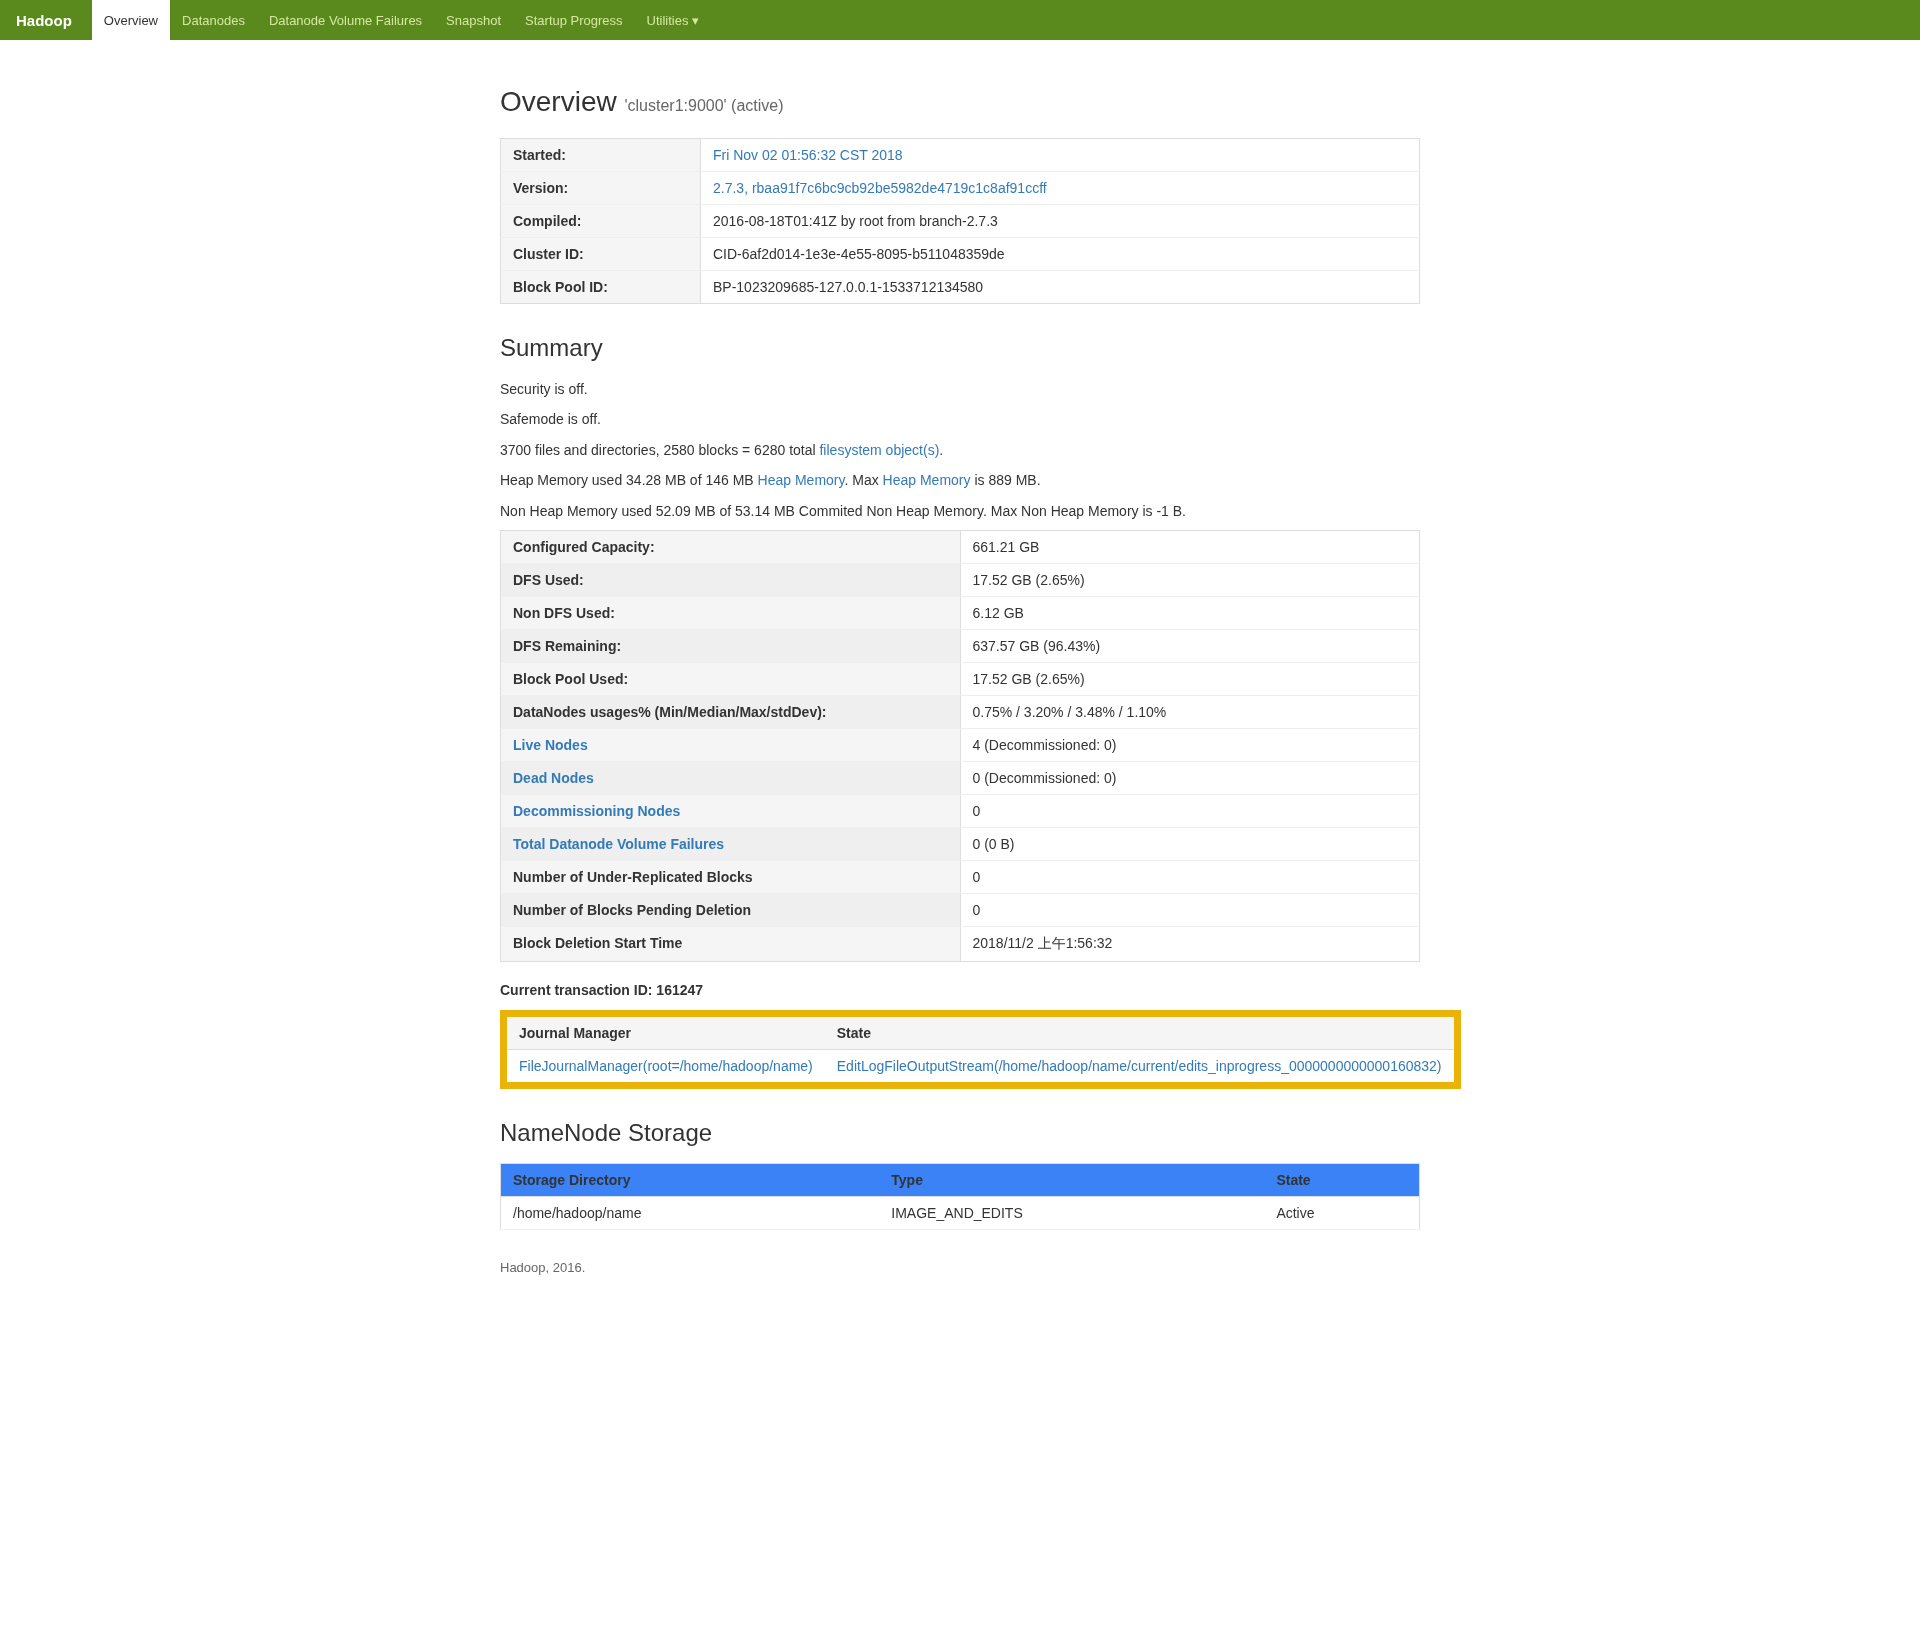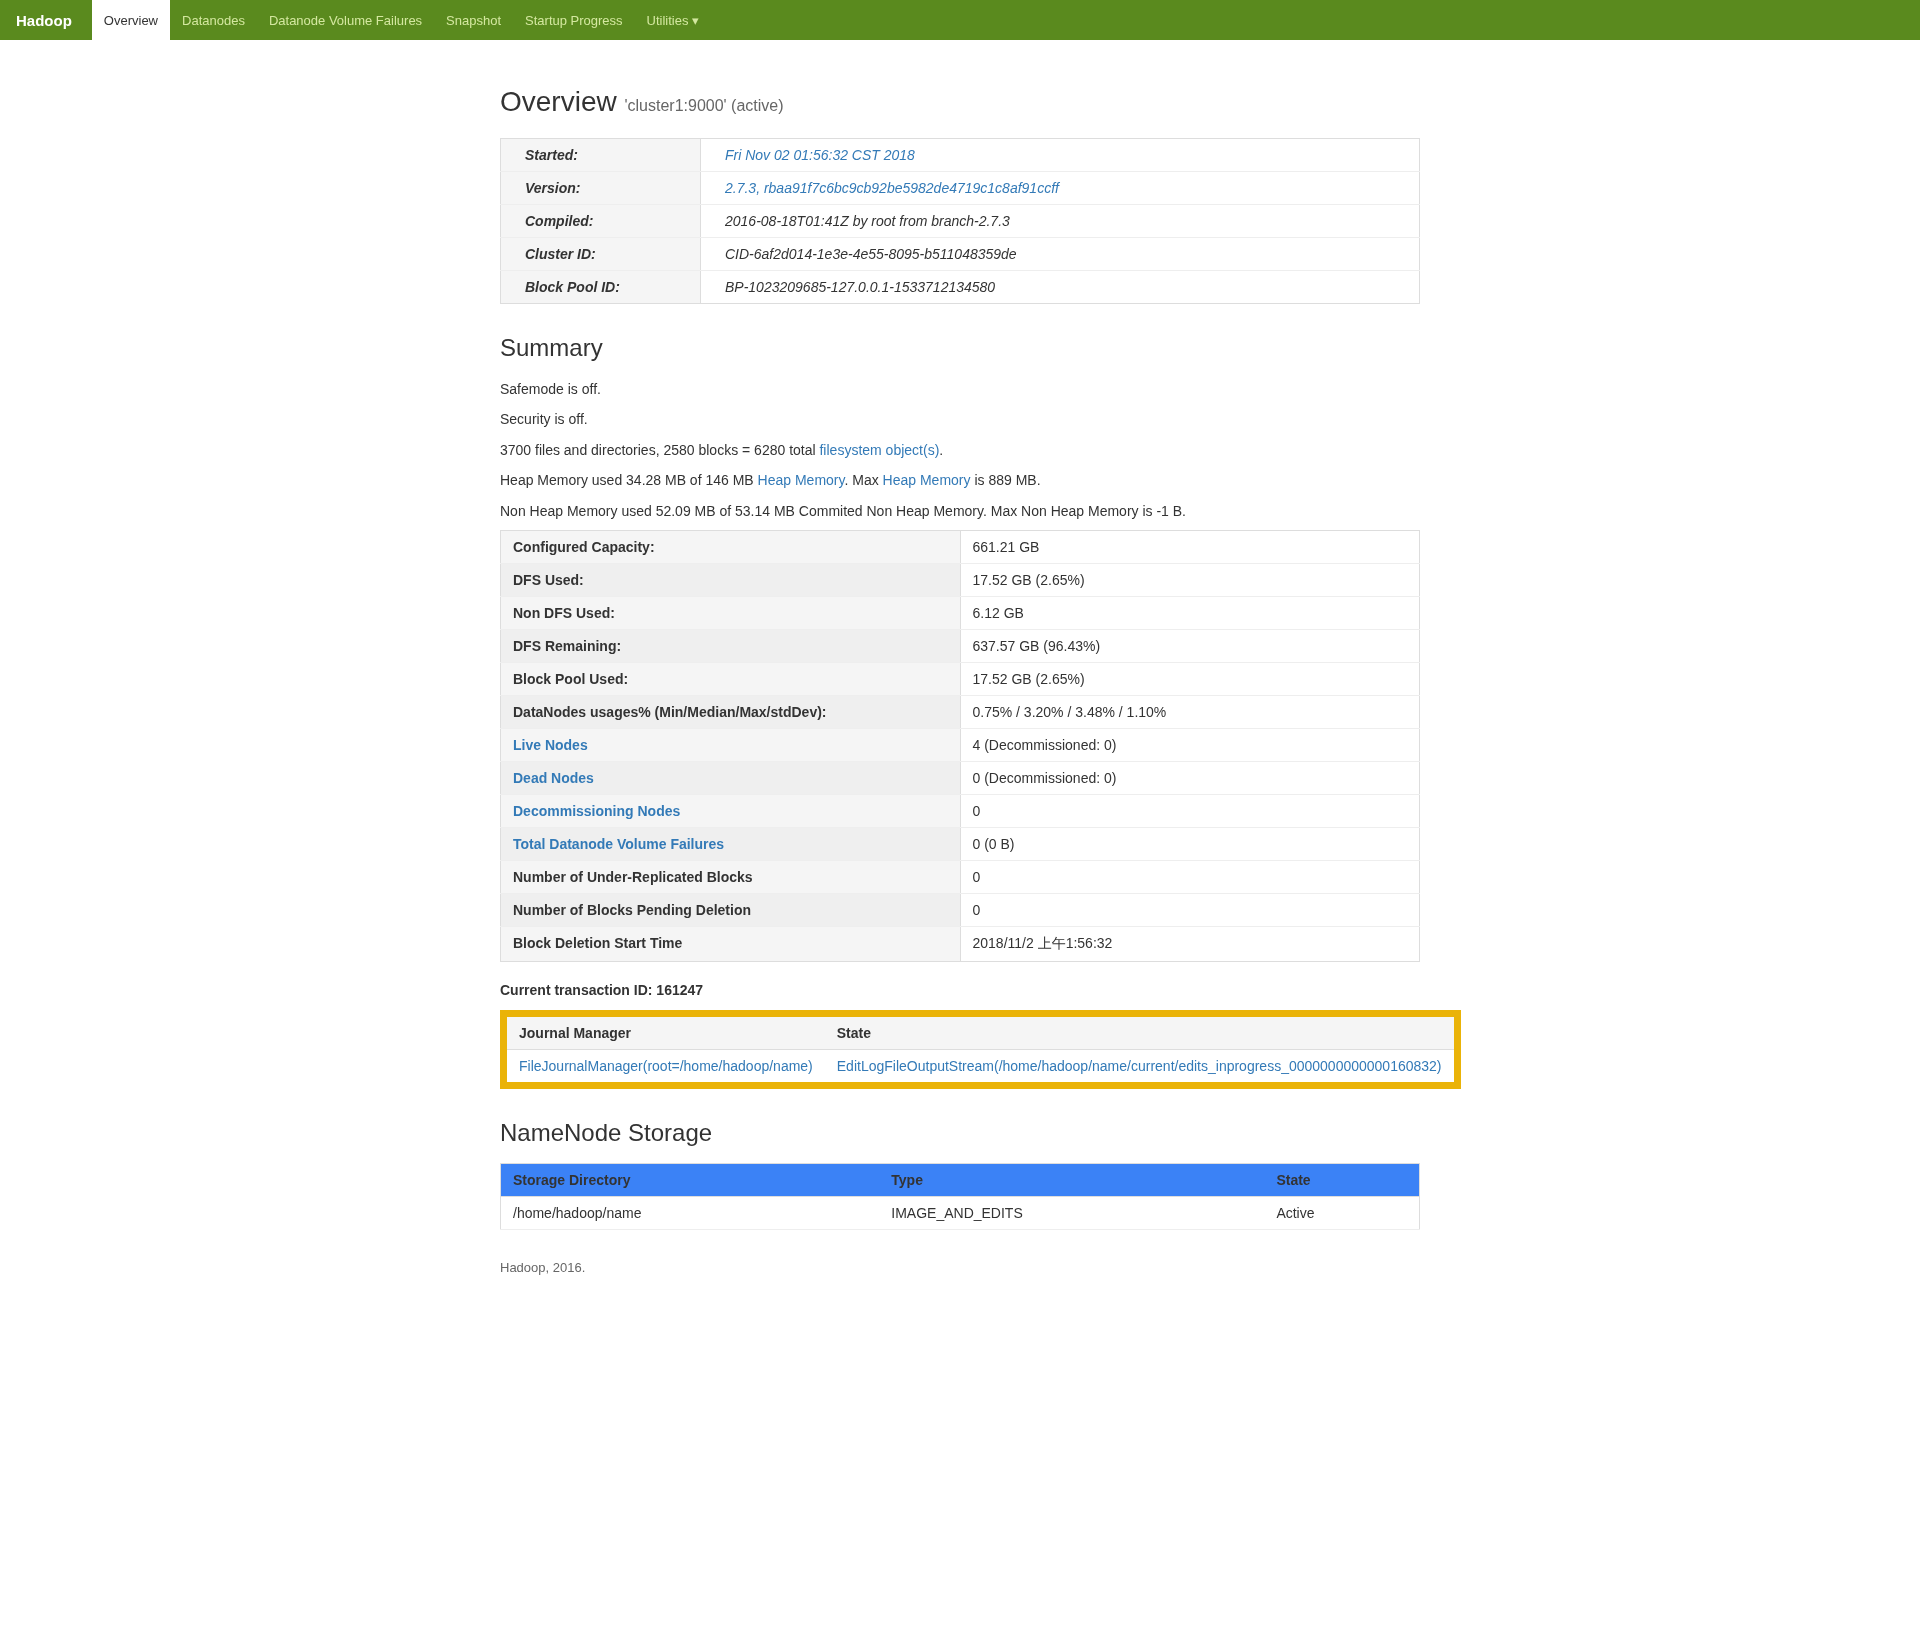--- a/index.html
+++ b/index.html
@@ -67,24 +67,23 @@
     }
 
     
     .info-table {
       width: 100%;
       border-collapse: collapse;
       margin-bottom: 20px;
       border: 1px solid #ddd;
     }
     .info-table td {
-      padding: 8px 24px;
+      padding: 8px 12px;
       border-bottom: 1px solid #eee;
       vertical-align: top;
-      font-style: italic;
     }
     .info-table tr:last-child td {
       border-bottom: none;
     }
     .info-table td:first-child {
       background: #f5f5f5;
       font-weight: bold;
       width: 200px;
       border-right: 1px solid #ddd;
     }
@@ -207,22 +206,22 @@
         </tr>
         <tr>
           <td>Block Pool ID:</td>
           <td>BP-1023209685-127.0.0.1-1533712134580</td>
         </tr>
       </tbody>
   </table>
 
   <h2>Summary</h2>
 
+  <p class="summary-text">Security is off.</p>
   <p class="summary-text">Safemode is off.</p>
-  <p class="summary-text">Security is off.</p>
   <p class="summary-text">
     <span>3700 files and directories, 2580 blocks = 6280 total </span><a class="link">filesystem object(s)</a><span>.</span>
   </p>
   <p class="summary-text">
     <span>Heap Memory used 34.28 MB of 146 MB </span><a class="link">Heap Memory</a><span>. Max </span><a class="link">Heap Memory</a><span> is 889 MB.</span>
   </p>
   <p class="summary-text">Non Heap Memory used 52.09 MB of 53.14 MB Commited Non Heap Memory. Max Non Heap Memory is -1 B.</p>
 
   <table class="metrics-table">
     <tbody id="metrics-tbody">

